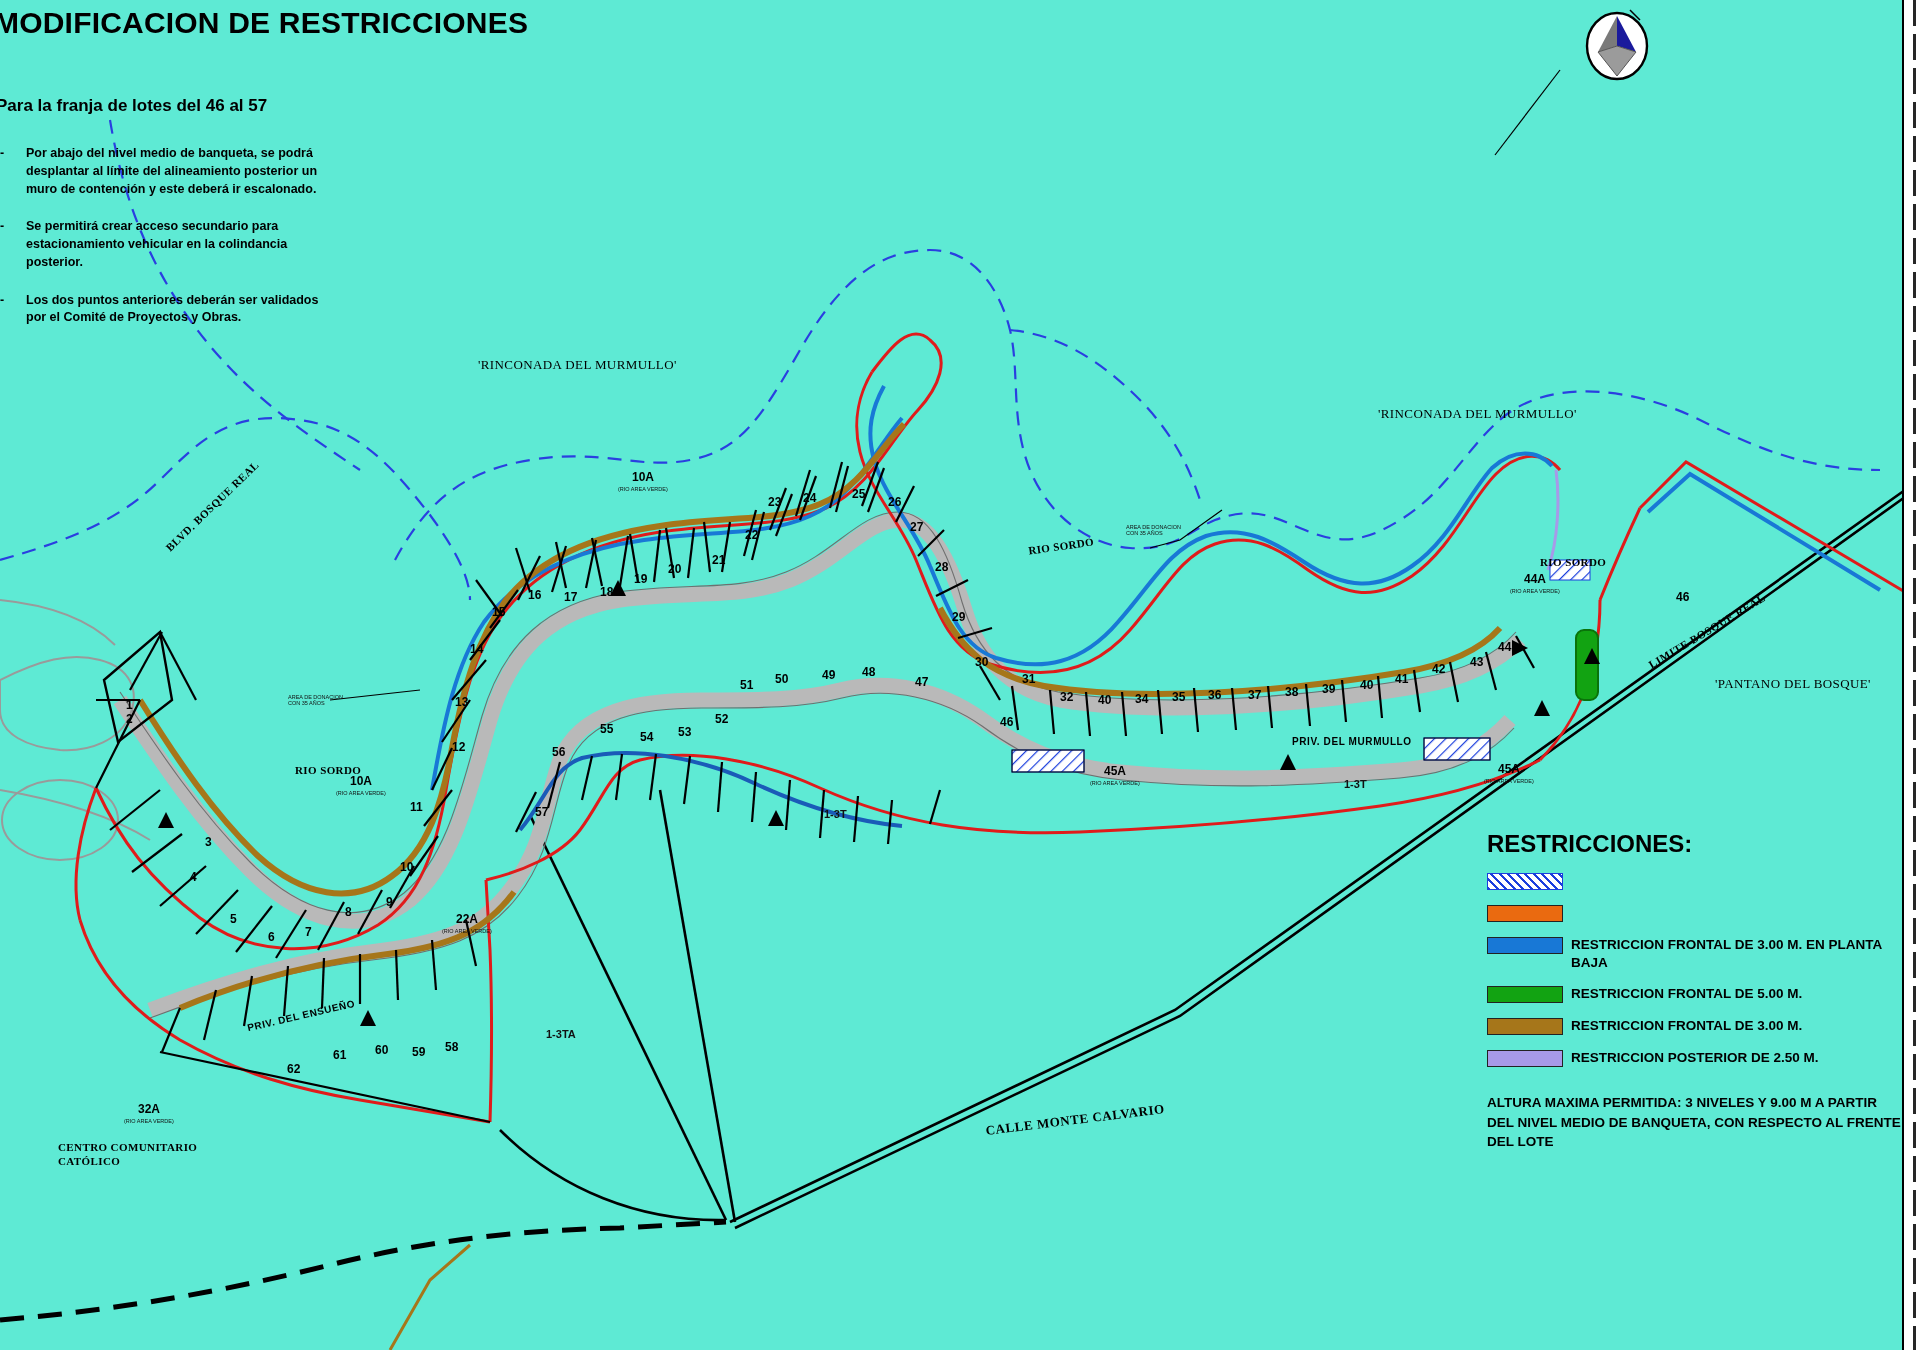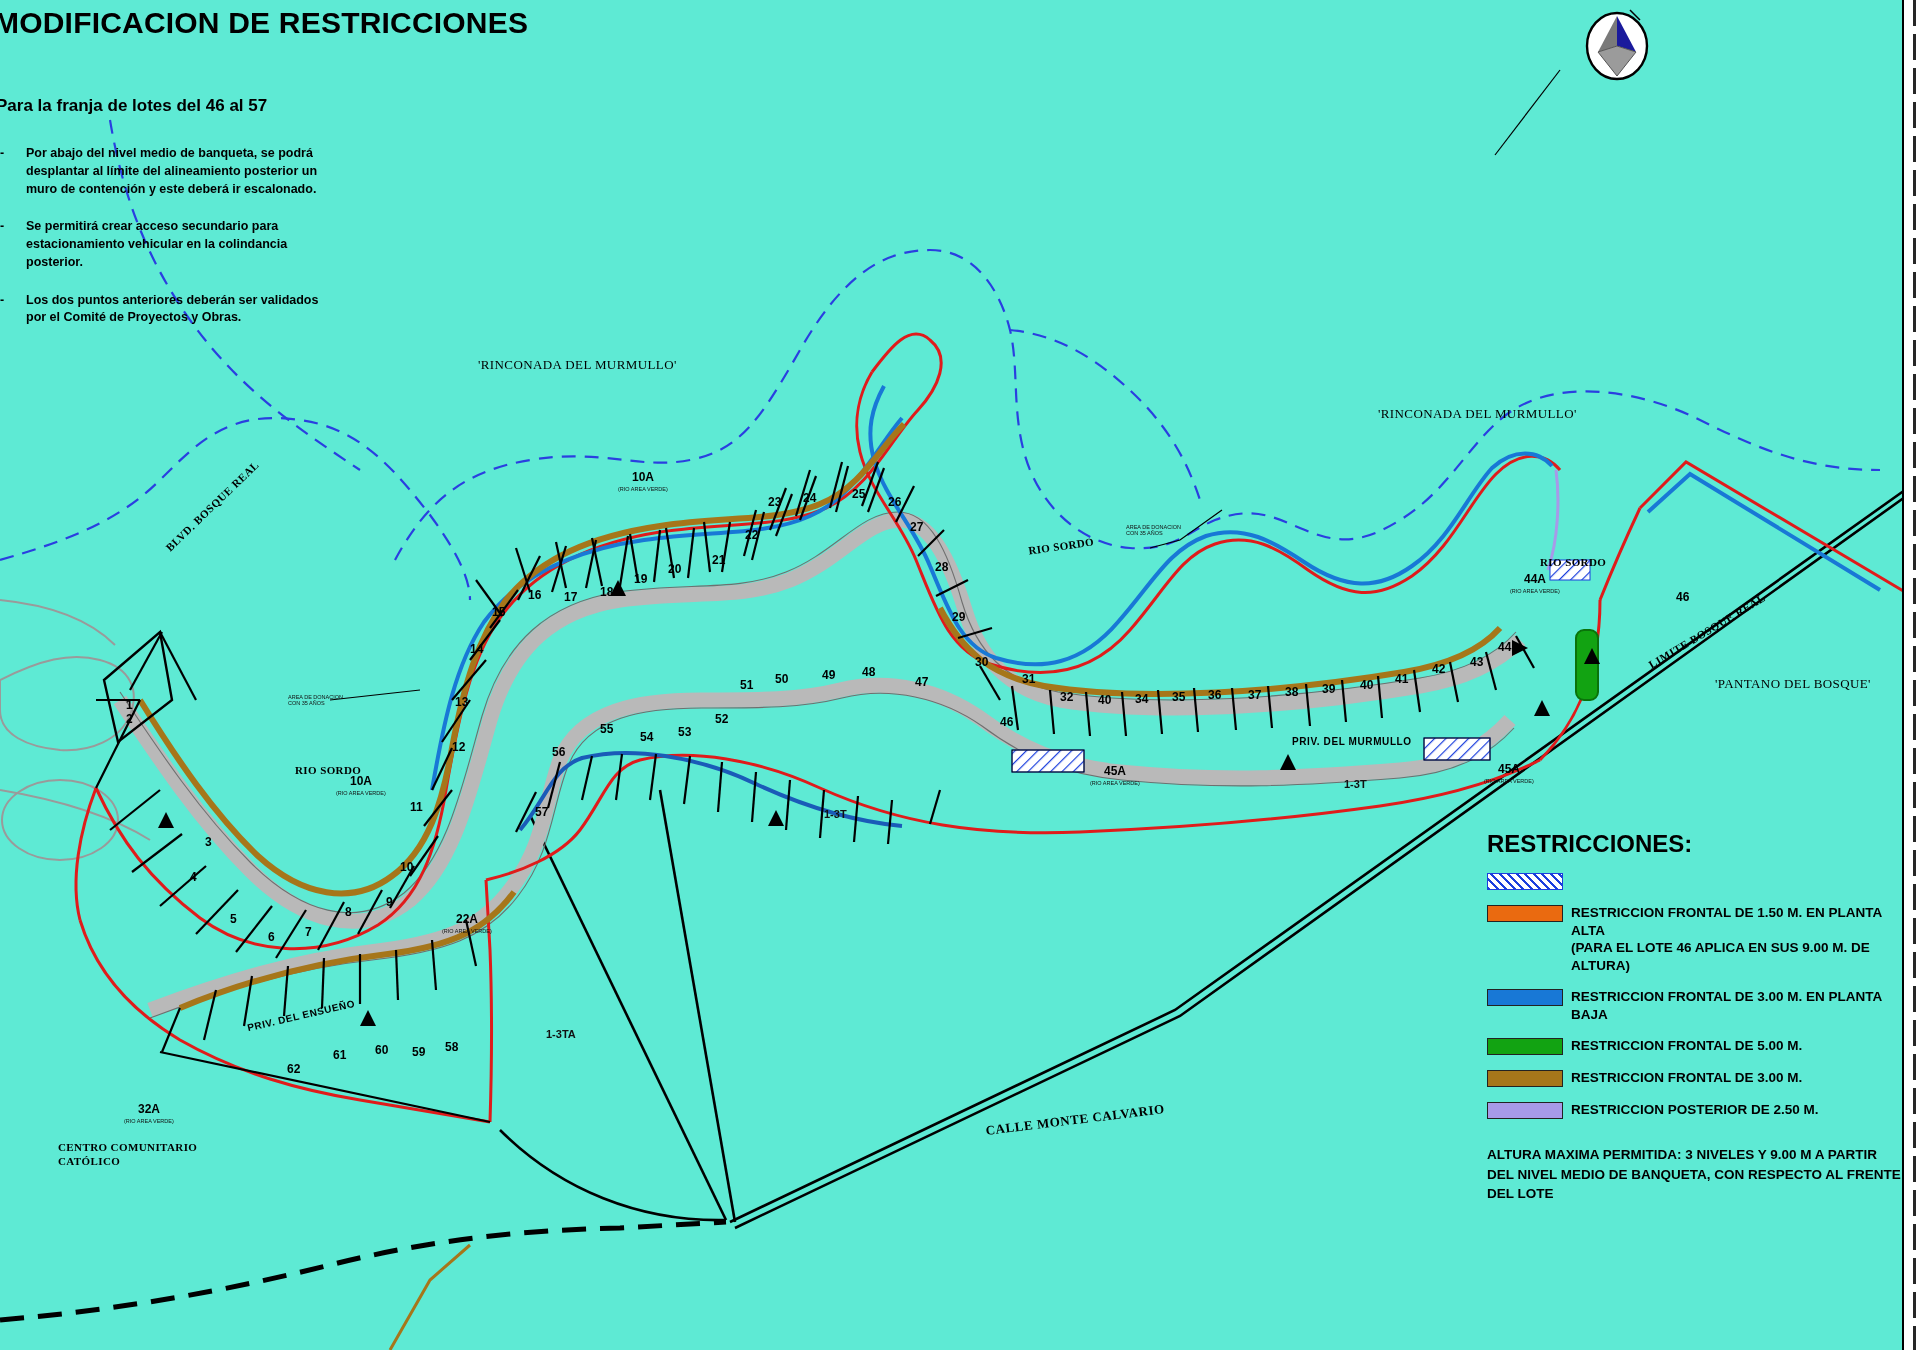--- a/index.html
+++ b/index.html
@@ -638,24 +638,20 @@
 
   <div class="legend">
     <div class="legend-title">RESTRICCIONES:</div>
 
     <div class="legend-row">
       <span class="swatch hatch"></span>
     </div>
 
     <div class="legend-row">
       <span class="swatch" style="background:#ea6a10;"></span>
-      <span class="legend-text">
-        <span>RESTRICCION FRONTAL DE 1.50 M. EN PLANTA ALTA</span><br>
-        <span>(PARA EL LOTE 46 APLICA EN SUS 9.00 M. DE ALTURA)</span>
-      </span>
     </div>
 
     <div class="legend-row">
       <span class="swatch" style="background:#1878d6;"></span>
       <span class="legend-text">RESTRICCION FRONTAL DE 3.00 M. EN PLANTA BAJA</span>
     </div>
 
     <div class="legend-row">
       <span class="swatch" style="background:#12a312;"></span>
       <span class="legend-text">RESTRICCION FRONTAL DE 5.00 M.</span>

